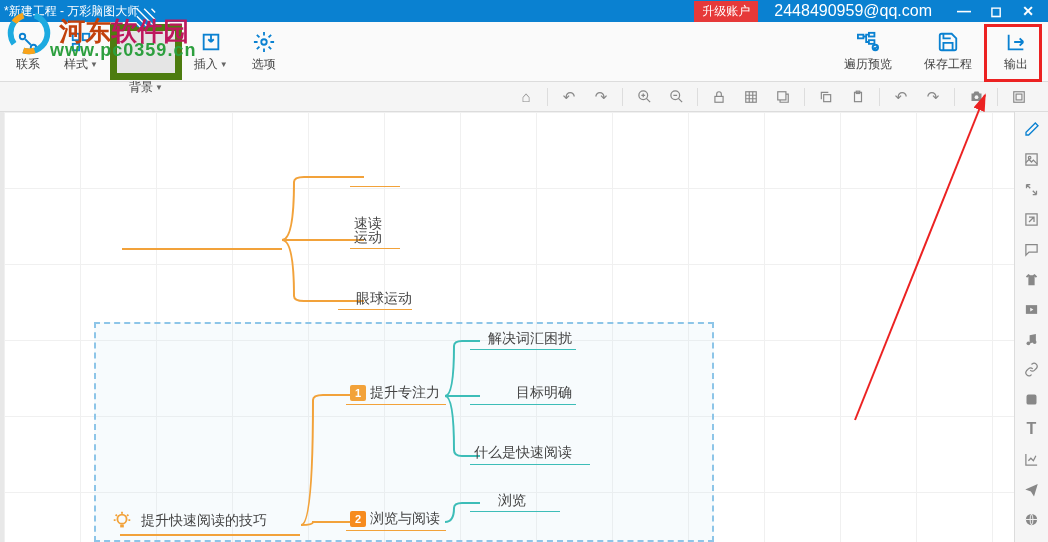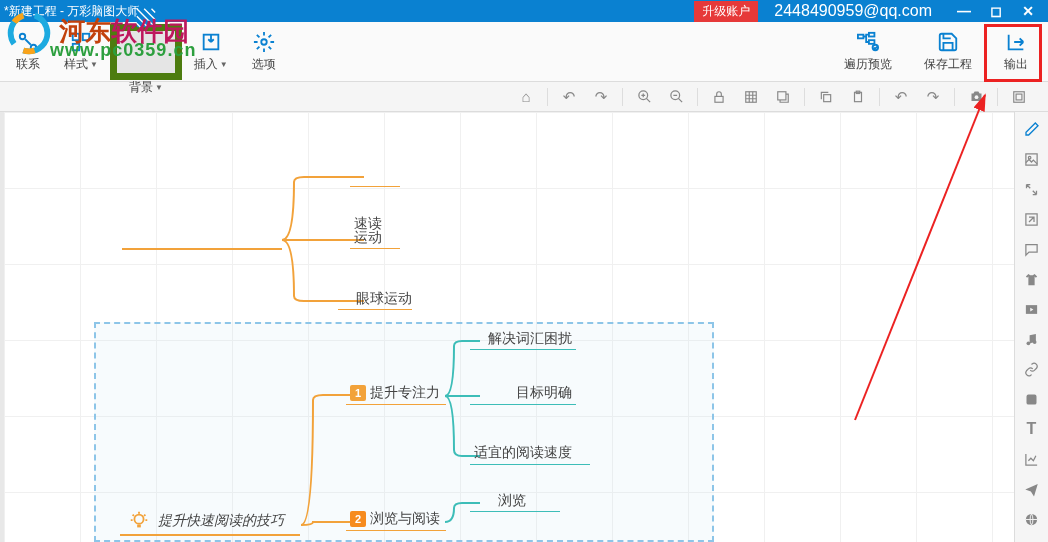--- a/index.html
+++ b/index.html
@@ -242,21 +242,21 @@
       <path d="M3 66 Q15 66 15 122 Q15 127 25 127 L85 127" fill="none" stroke="#f2a23a" stroke-width="2"></path>
     </svg>
 
     <div class="node" style="left:350px; top:55px;margin-top:48px;"><span>速读</span></div>
     <div style="position:absolute; left:346px; top:74px; width:50px; height:1px; background:#f2a23a;"></div>
     <div class="node" style="left:350px; top:117px;"><span>运动</span></div>
     <div style="position:absolute; left:346px; top:136px; width:50px; height:1px; background:#f2a23a;"></div>
     <div class="node" style="left:352px; top:178px;"><span>眼球运动</span></div>
     <div style="position:absolute; left:334px; top:197px; width:74px; height:1px; background:#f2a23a;"></div>
 
-    <div class="node" style="left:124px; top:398px;font-style:italic;">
+    <div class="node" style="left:107px; top:398px;">
       <svg class="node-icon" viewBox="0 0 24 24" width="26" height="26">
           <circle cx="12" cy="10" r="5" fill="none" stroke="#f2a23a" stroke-width="2"></circle>
           <path d="M10 16h4v3h-4z" fill="#f2a23a"></path>
           <path d="M12 2v2M5 5l1.5 1.5M19 5l-1.5 1.5M3 11h2M19 11h2" stroke="#f2a23a" stroke-width="2"></path>
         </svg>
       <span>提升快速阅读的技巧</span>
     </div>
     <div style="position:absolute; left:116px; top:422px; width:180px; height:2px; background:#f2a23a;"></div>
 
     <svg style="position:absolute; left:294px; top:278px; width:60px; height:145px;">
@@ -277,21 +277,21 @@
     <svg style="position:absolute; left:438px; top:226px; width:40px; height:125px;">
       <path d="M3 58 Q12 58 12 8 Q12 3 20 3 L38 3" fill="none" stroke="#3dbdb8" stroke-width="2"></path>
       <path d="M3 58 L38 58" fill="none" stroke="#3dbdb8" stroke-width="2"></path>
       <path d="M3 58 Q12 58 12 112 Q12 118 20 118 L38 118" fill="none" stroke="#3dbdb8" stroke-width="2"></path>
     </svg>
 
     <div class="node" style="left:484px; top:218px;text-align:right;"><span>解决词汇困扰</span></div>
     <div style="position:absolute; left:466px; top:237px; width:106px; height:1px; background:#3dbdb8;"></div>
     <div class="node" style="left:484px; top:272px;margin-left:28px;"><span>目标明确</span></div>
     <div style="position:absolute; left:466px; top:292px; width:106px; height:1px; background:#3dbdb8;"></div>
-    <div class="node" style="left:470px; top:332px;"><span>适宜的阅读速度</span></div>
+    <div class="node" style="left:470px; top:332px;"><span>什么是快速阅读</span></div>
     <div style="position:absolute; left:466px; top:352px; width:120px; height:1px; background:#3dbdb8;"></div>
 
     <svg style="position:absolute; left:438px; top:388px; width:40px; height:30px;">
       <path d="M3 22 Q12 22 12 8 Q12 3 20 3 L38 3" fill="none" stroke="#3dbdb8" stroke-width="2"></path>
     </svg>
     <div class="node" style="left:494px; top:380px;"><span>浏览</span></div>
     <div style="position:absolute; left:466px; top:399px; width:90px; height:1px; background:#3dbdb8;"></div>
 
   </div>
 

